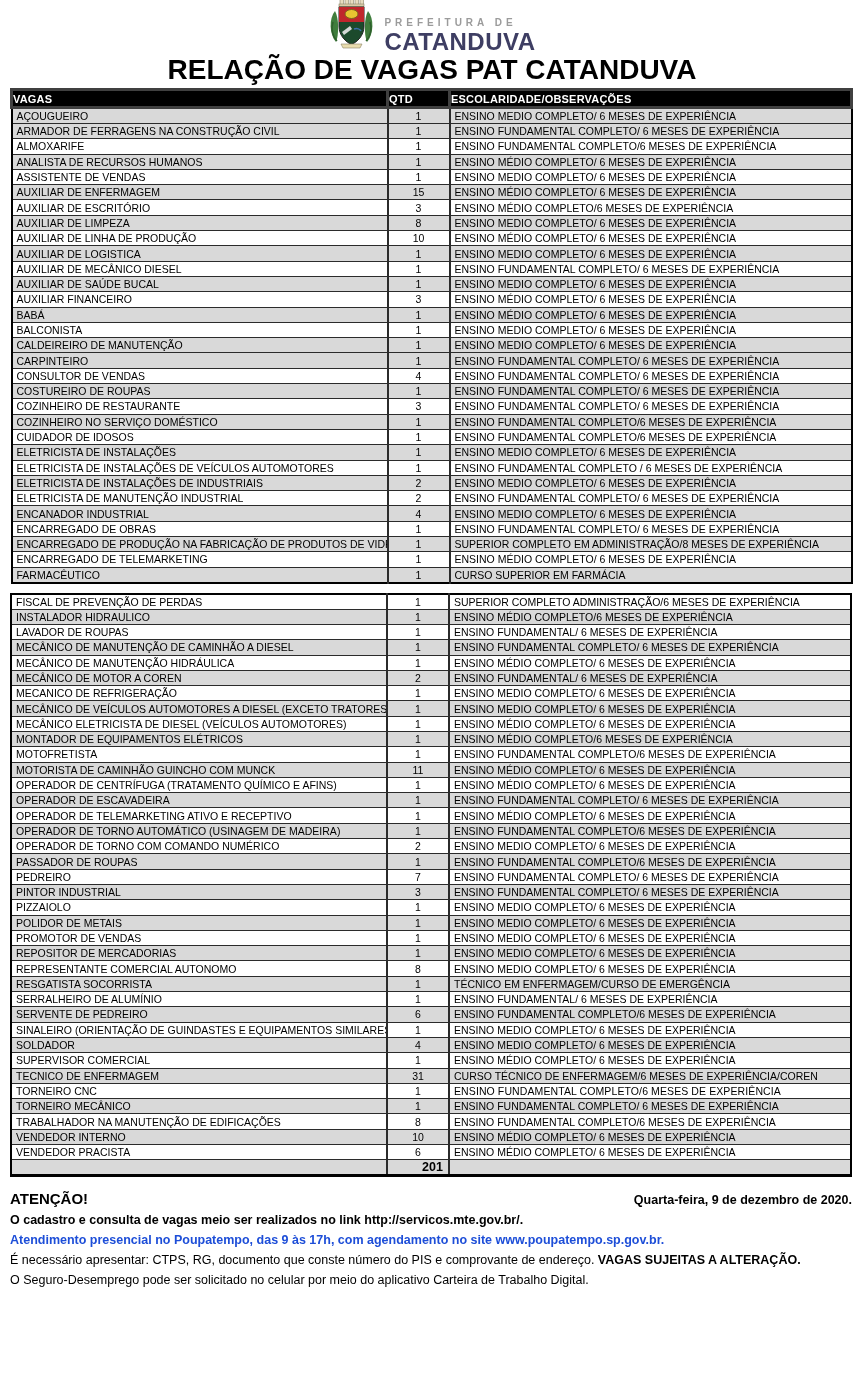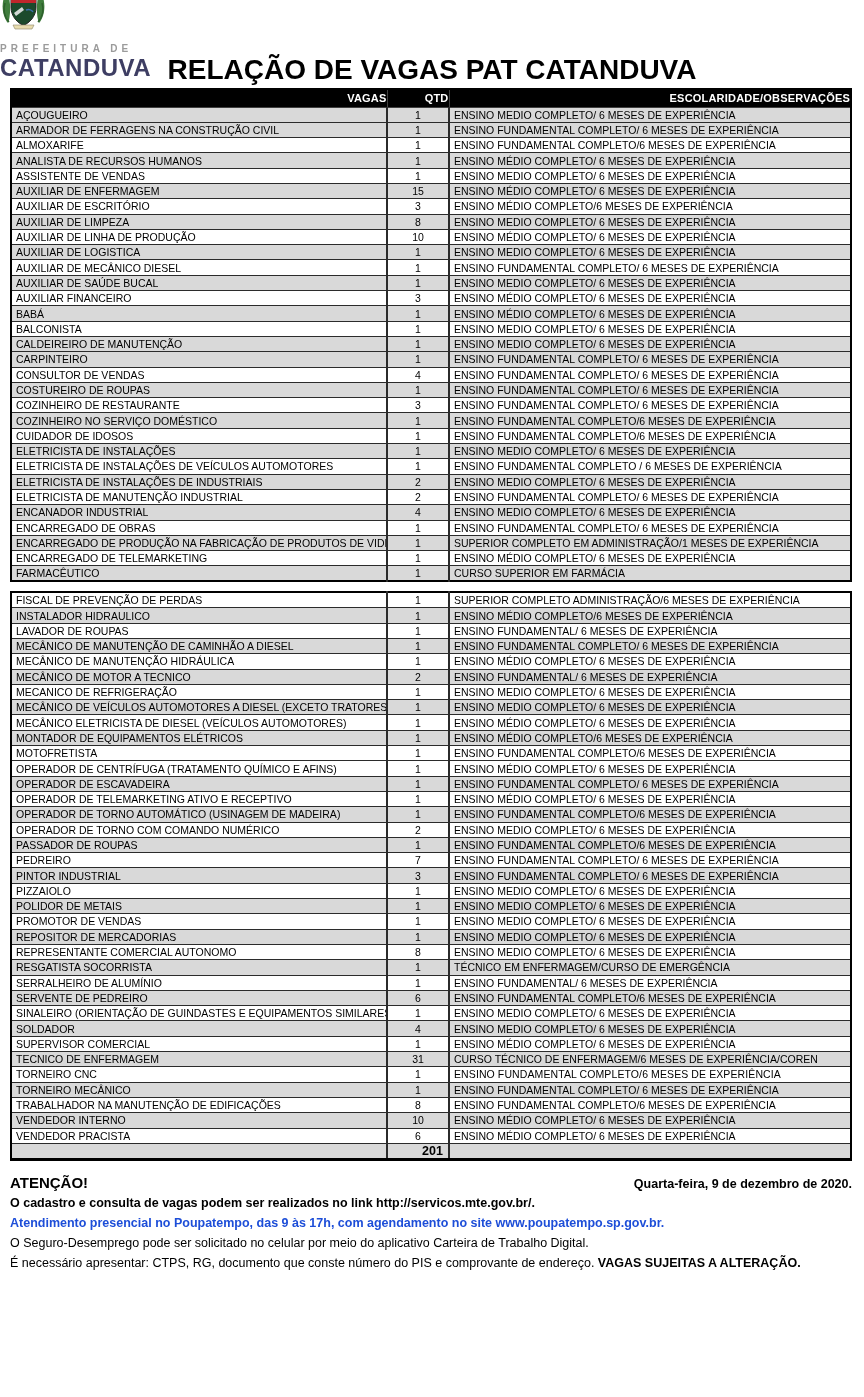--- a/index.html
+++ b/index.html
@@ -2,38 +2,38 @@
 <html><head>
 <meta charset="utf-8">
 <style>
   * { margin:0; padding:0; box-sizing:border-box; }
   html,body { background:#fff; }
   body {
     width:864px; height:1397px; position:relative; overflow:hidden;
     font-family:"Liberation Sans", sans-serif; color:#000;
   }
   
-  .logo-row { display:flex; justify-content:center; align-items:flex-start; gap:9px; padding-top:4px; height:54px;flex-direction:column; }
+  .logo-row { display:flex; justify-content:center; align-items:flex-end; gap:9px; padding-top:4px; height:54px; }
   .logo-shield { flex:0 0 auto; }
   .logo-text { display:flex; flex-direction:column; line-height:1; }
   .logo-line1 { font-size:10px; letter-spacing:4px; color:#9b9b9b; font-weight:bold; margin-bottom:2px; }
   .logo-line2 { font-size:24px; font-weight:bold; color:#3e3e63; letter-spacing:0.5px; }
   .page-title { text-align:center; font-size:28px; font-weight:600; height:34px; line-height:32px; }
   
   table.vagas {
     border-collapse:collapse; table-layout:fixed;
     width:840px; margin-left:10px;
     border:2px solid #000;
   }
   table.vagas col.c1 { width:376px; }
   table.vagas col.c2 { width:62px; }
   table.vagas col.c3 { width:402px; }
   table.vagas th {
     background:#000; color:#fff; font-weight:bold; font-size:11px;
-    height:18px; border:1px solid #404040; text-align:right; letter-spacing:0.2px;
+    height:18px; border:3px solid #404040; text-align:left; letter-spacing:0.2px;
   }
   table.vagas td {
     border:1px solid #2b2b2b; height:15.3px; line-height:14px;
     font-size:10.5px; padding:0 4px; white-space:nowrap; overflow:hidden;
   }
   table.vagas td + td { border-left:2px solid #2b2b2b; }
   table.vagas tr > td:first-child { border-left:2px solid #000; }
   table.vagas tr > td:last-child { border-right:2px solid #000; }
   td.qtd { text-align:center; }
   tr.shade td { background:#d9d9d9; }
@@ -238,21 +238,21 @@
         <td>ENSINO MEDIO COMPLETO/ 6 MESES DE EXPERIÊNCIA</td>
       </tr>
       <tr>
         <td>ENCARREGADO DE OBRAS</td>
         <td class="qtd">1</td>
         <td>ENSINO FUNDAMENTAL COMPLETO/ 6 MESES DE EXPERIÊNCIA</td>
       </tr>
       <tr class="shade">
         <td>ENCARREGADO DE PRODUÇÃO NA FABRICAÇÃO DE PRODUTOS DE VIDRO</td>
         <td class="qtd">1</td>
-        <td>SUPERIOR COMPLETO EM ADMINISTRAÇÃO/1 MESES DE EXPERIÊNCIA</td>
+        <td>SUPERIOR COMPLETO EM ADMINISTRAÇÃO/8 MESES DE EXPERIÊNCIA</td>
       </tr>
       <tr>
         <td>ENCARREGADO DE TELEMARKETING</td>
         <td class="qtd">1</td>
         <td>ENSINO MÉDIO COMPLETO/ 6 MESES DE EXPERIÊNCIA</td>
       </tr>
       <tr class="shade">
         <td>FARMACÊUTICO</td>
         <td class="qtd">1</td>
         <td>CURSO SUPERIOR EM FARMÁCIA</td>
@@ -288,21 +288,21 @@
         <td>MECÂNICO DE MANUTENÇÃO DE CAMINHÃO A DIESEL</td>
         <td class="qtd">1</td>
         <td>ENSINO FUNDAMENTAL COMPLETO/ 6 MESES DE EXPERIÊNCIA</td>
       </tr>
       <tr>
         <td>MECÂNICO DE MANUTENÇÃO HIDRÁULICA</td>
         <td class="qtd">1</td>
         <td>ENSINO MÉDIO COMPLETO/ 6 MESES DE EXPERIÊNCIA</td>
       </tr>
       <tr class="shade">
-        <td>MECÂNICO DE MOTOR A TECNICO</td>
+        <td>MECÂNICO DE MOTOR A COREN</td>
         <td class="qtd">2</td>
         <td>ENSINO FUNDAMENTAL/ 6 MESES DE EXPERIÊNCIA</td>
       </tr>
       <tr>
         <td>MECANICO DE REFRIGERAÇÃO</td>
         <td class="qtd">1</td>
         <td>ENSINO MEDIO COMPLETO/ 6 MESES DE EXPERIÊNCIA</td>
       </tr>
       <tr class="shade">
         <td>MECÂNICO DE VEÍCULOS AUTOMOTORES A DIESEL (EXCETO TRATORES)</td>
@@ -316,20 +316,25 @@
       </tr>
       <tr class="shade">
         <td>MONTADOR DE EQUIPAMENTOS ELÉTRICOS</td>
         <td class="qtd">1</td>
         <td>ENSINO MÉDIO COMPLETO/6 MESES DE EXPERIÊNCIA</td>
       </tr>
       <tr>
         <td>MOTOFRETISTA</td>
         <td class="qtd">1</td>
         <td>ENSINO FUNDAMENTAL COMPLETO/6 MESES DE EXPERIÊNCIA</td>
+      </tr>
+      <tr class="shade">
+        <td>MOTORISTA DE CAMINHÃO GUINCHO COM MUNCK</td>
+        <td class="qtd">11</td>
+        <td>ENSINO MÉDIO COMPLETO/ 6 MESES DE EXPERIÊNCIA</td>
       </tr>
       <tr>
         <td>OPERADOR DE CENTRÍFUGA (TRATAMENTO QUÍMICO E AFINS)</td>
         <td class="qtd">1</td>
         <td>ENSINO MÉDIO COMPLETO/ 6 MESES DE EXPERIÊNCIA</td>
       </tr>
       <tr class="shade">
         <td>OPERADOR DE ESCAVADEIRA</td>
         <td class="qtd">1</td>
         <td>ENSINO FUNDAMENTAL COMPLETO/ 6 MESES DE EXPERIÊNCIA</td>
@@ -455,17 +460,17 @@
         <td></td>
       </tr>
     </tbody>
 </table>
 
 <div class="footer">
   <div class="foot-top">
     <span class="attn">ATENÇÃO!</span>
     <span class="date">Quarta-feira, 9 de dezembro de 2020.</span>
   </div>
-  <div class="fline">O cadastro e consulta de vagas podem ser realizados no link http://servicos.mte.gov.br/.</div>
+  <div class="fline">O cadastro e consulta de vagas meio ser realizados no link http://servicos.mte.gov.br/.</div>
   <div class="fline red">Atendimento presencial no Poupatempo, das 9 às 17h, com agendamento no site www.poupatempo.sp.gov.br.</div>
+  <div class="fline mixed"><span>É necessário apresentar: CTPS, RG, documento que conste número do PIS e comprovante de endereço. </span><span class="bold-seg">VAGAS SUJEITAS A ALTERAÇÃO.</span></div>
   <div class="fline plain">O Seguro-Desemprego pode ser solicitado no celular por meio do aplicativo Carteira de Trabalho Digital.</div>
-  <div class="fline mixed"><span>É necessário apresentar: CTPS, RG, documento que conste número do PIS e comprovante de endereço. </span><span class="bold-seg">VAGAS SUJEITAS A ALTERAÇÃO.</span></div>
 </div>
 
 </body></html>

